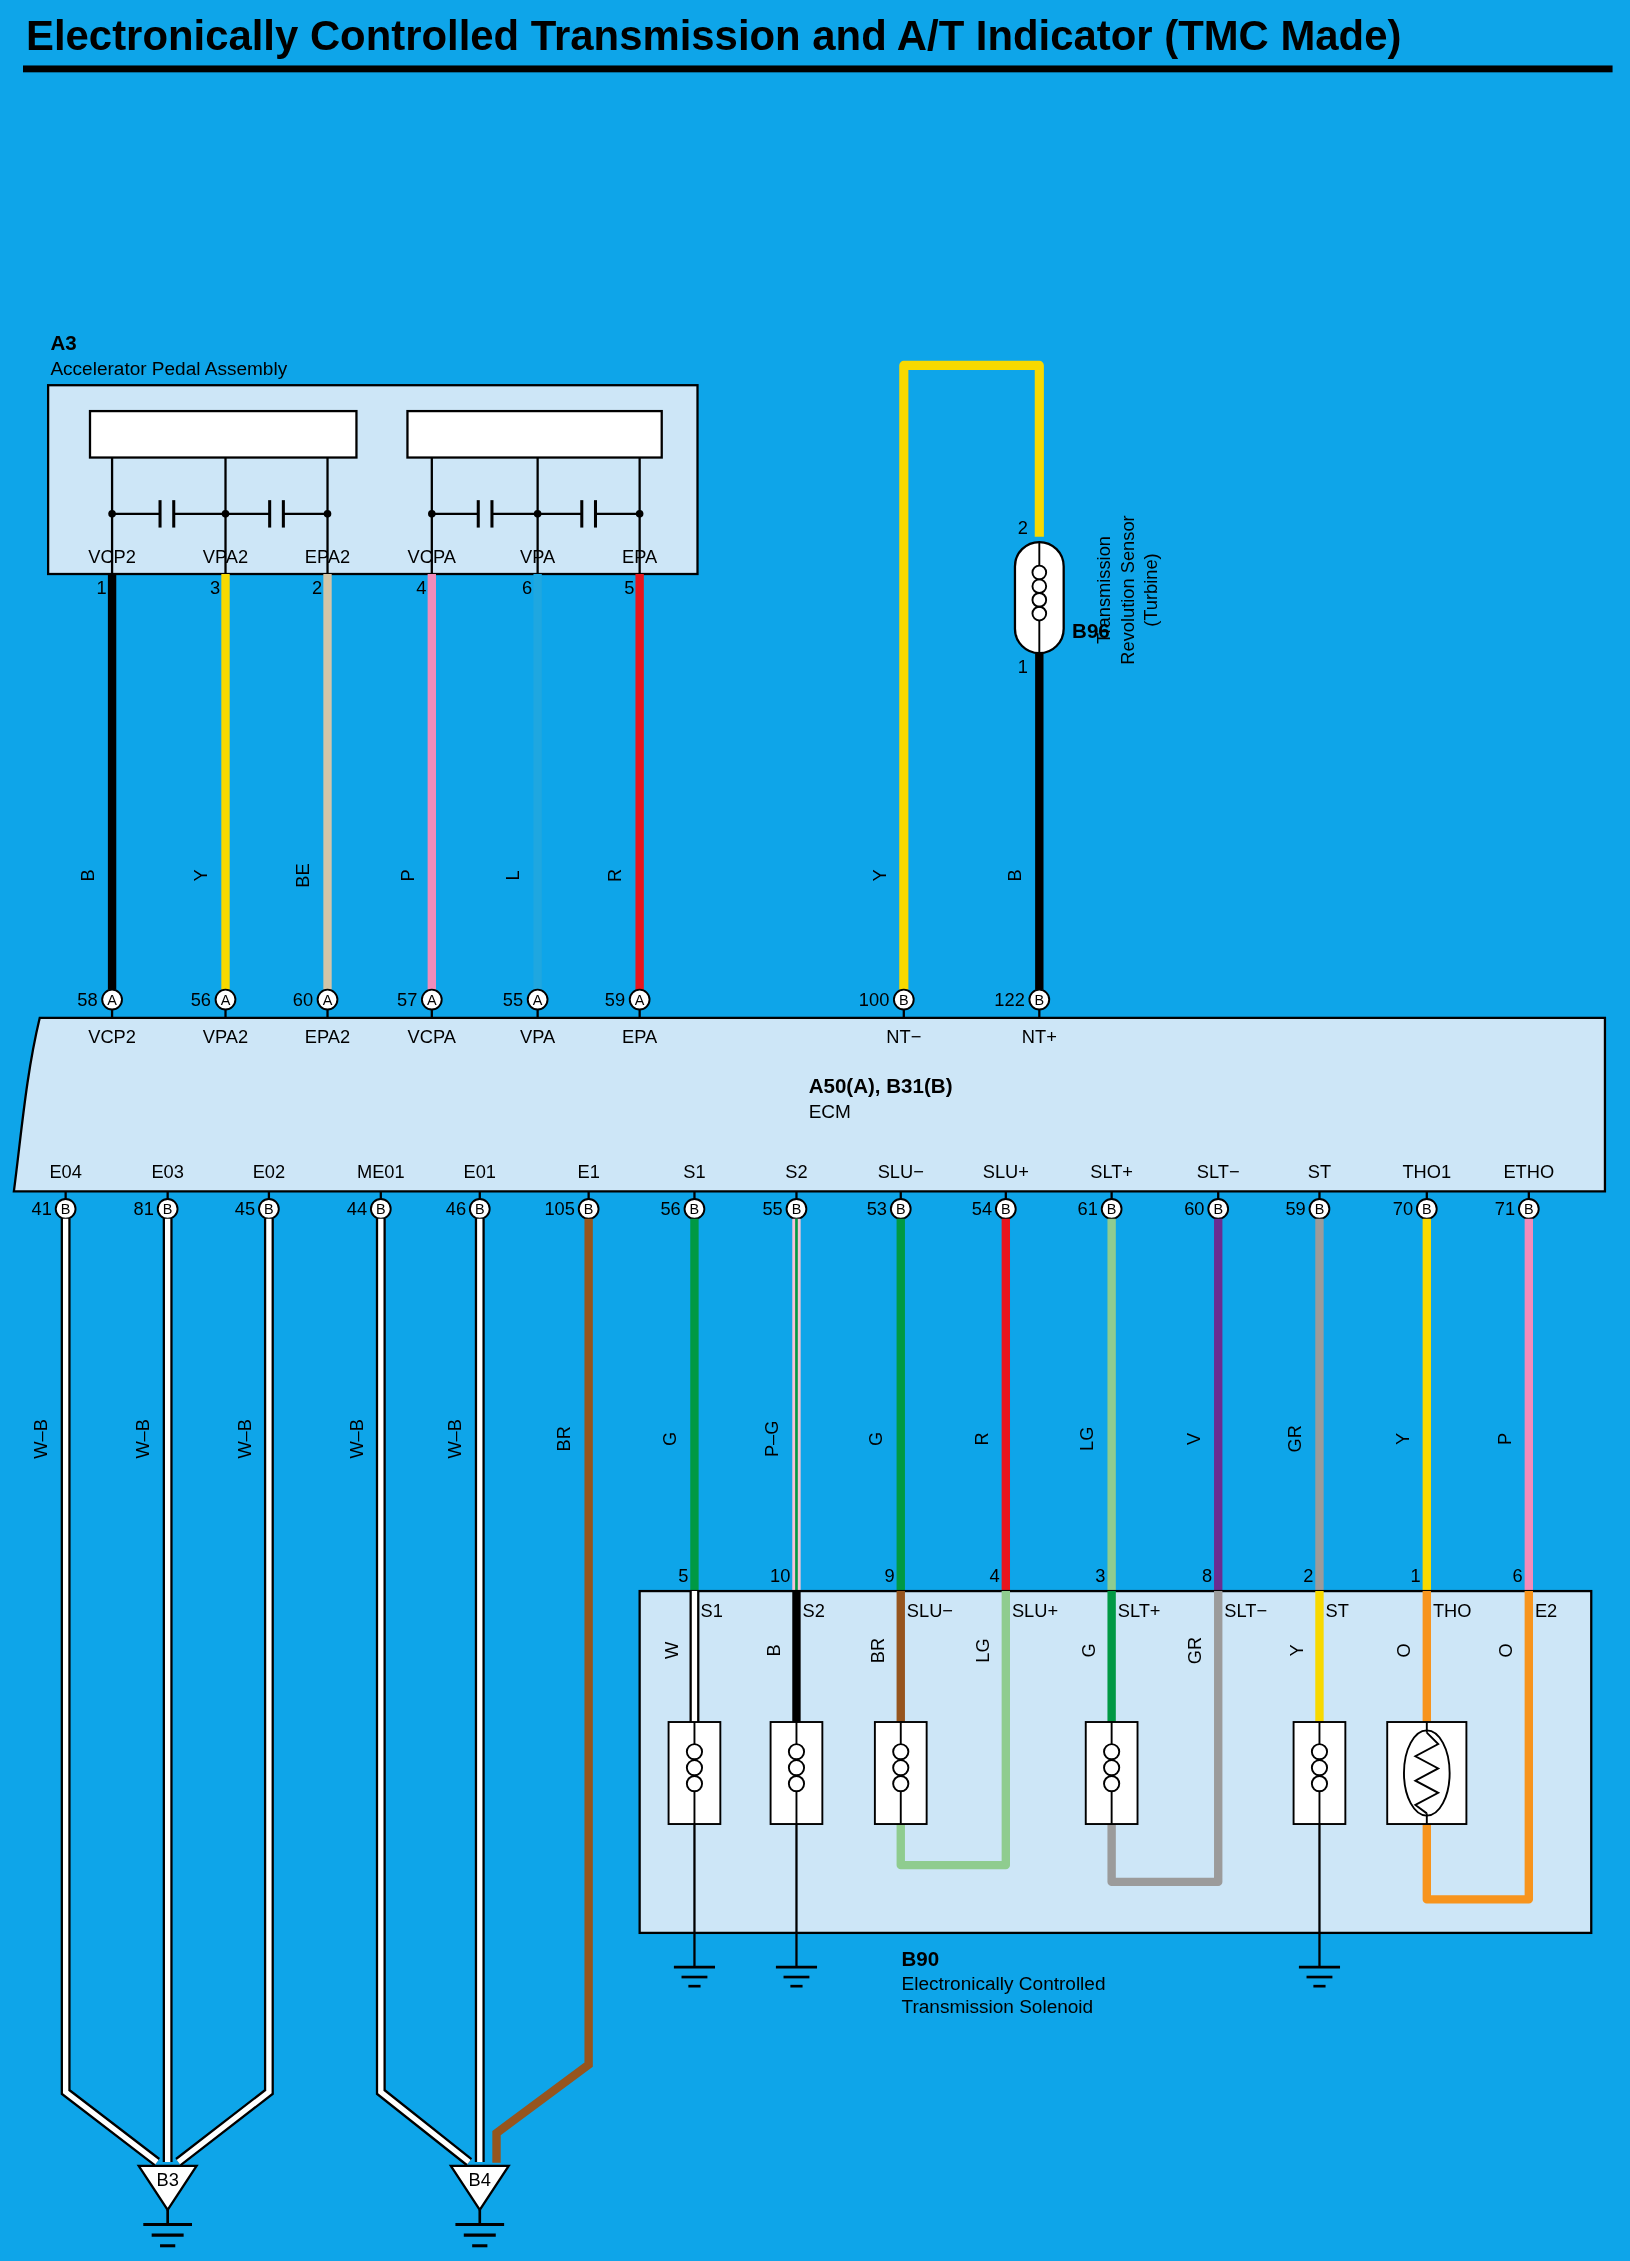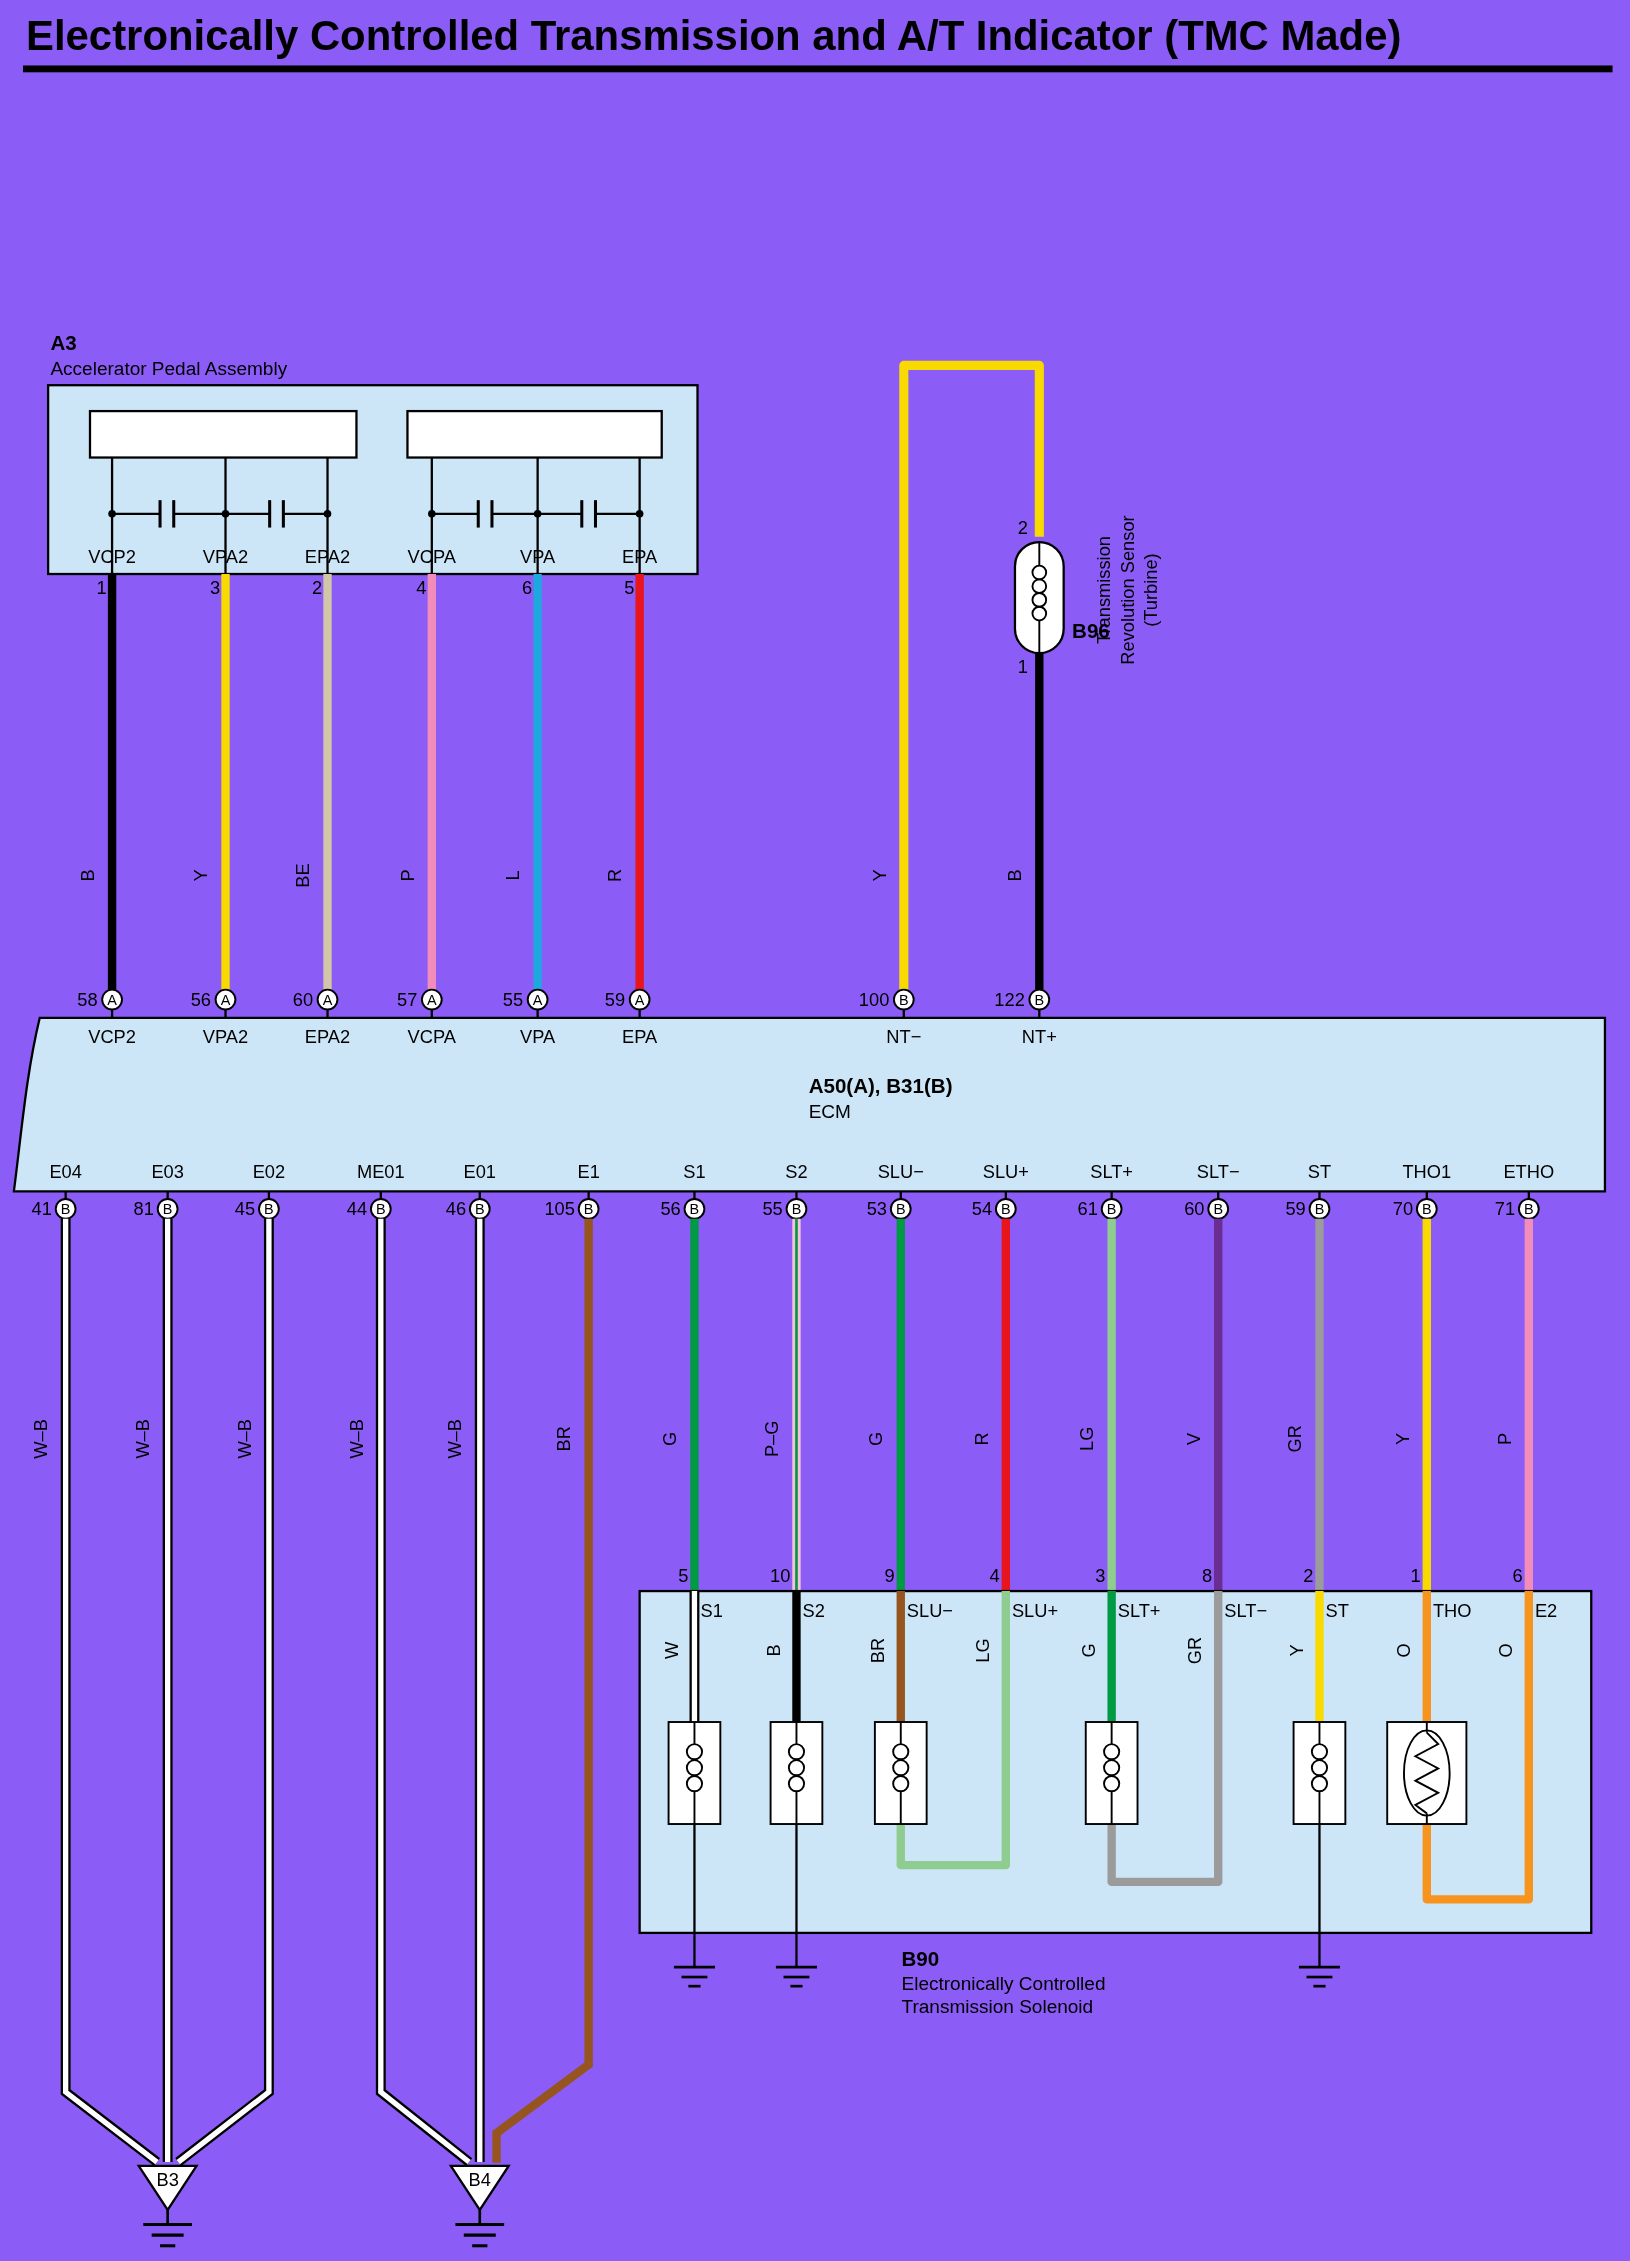--- a/index.html
+++ b/index.html
@@ -1,16 +1,16 @@
 <!DOCTYPE html>
 <html style="font-size:12px"><head>
 <meta charset="utf-8">
 <style>
   html,body{margin:0;padding:0;background:#fff;}
-  .page{position:relative;width:1631px;height:2261px;background:#8b5cf6;overflow:hidden;}
+  .page{position:relative;width:1631px;height:2261px;background:#0ea5e9;overflow:hidden;}
   .page > svg{position:absolute;left:0;top:0;}
   text{font-family:"Liberation Sans","DejaVu Sans",sans-serif;fill:#000;}
   .title{font-size:55px;font-weight:bold;}
   .code{font-size:27px;font-weight:bold;}
   .t25{font-size:25px;}
   .t24{font-size:24px;}
   .t19{font-size:19px;}
 </style>
 </head>
 <body>

